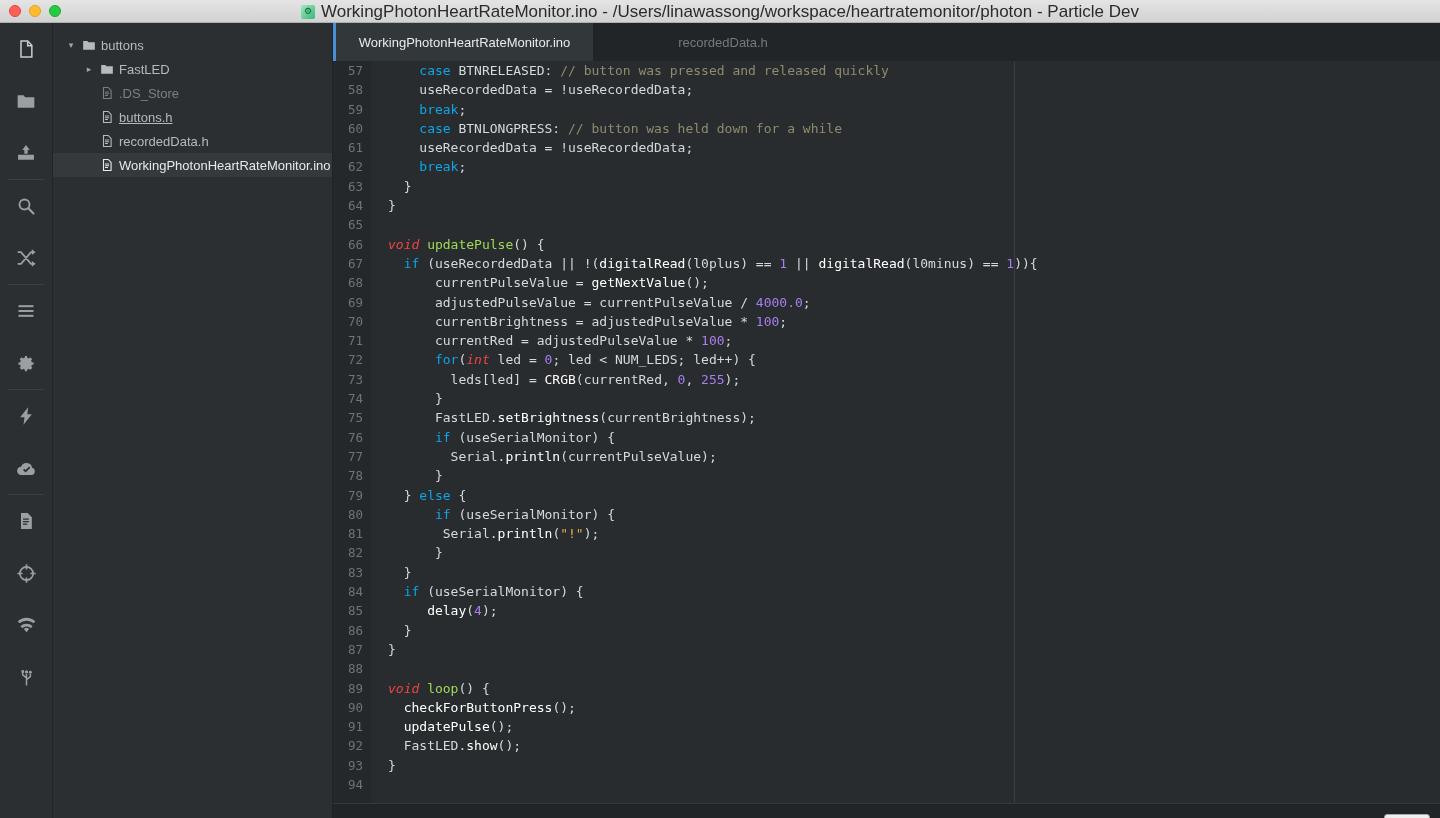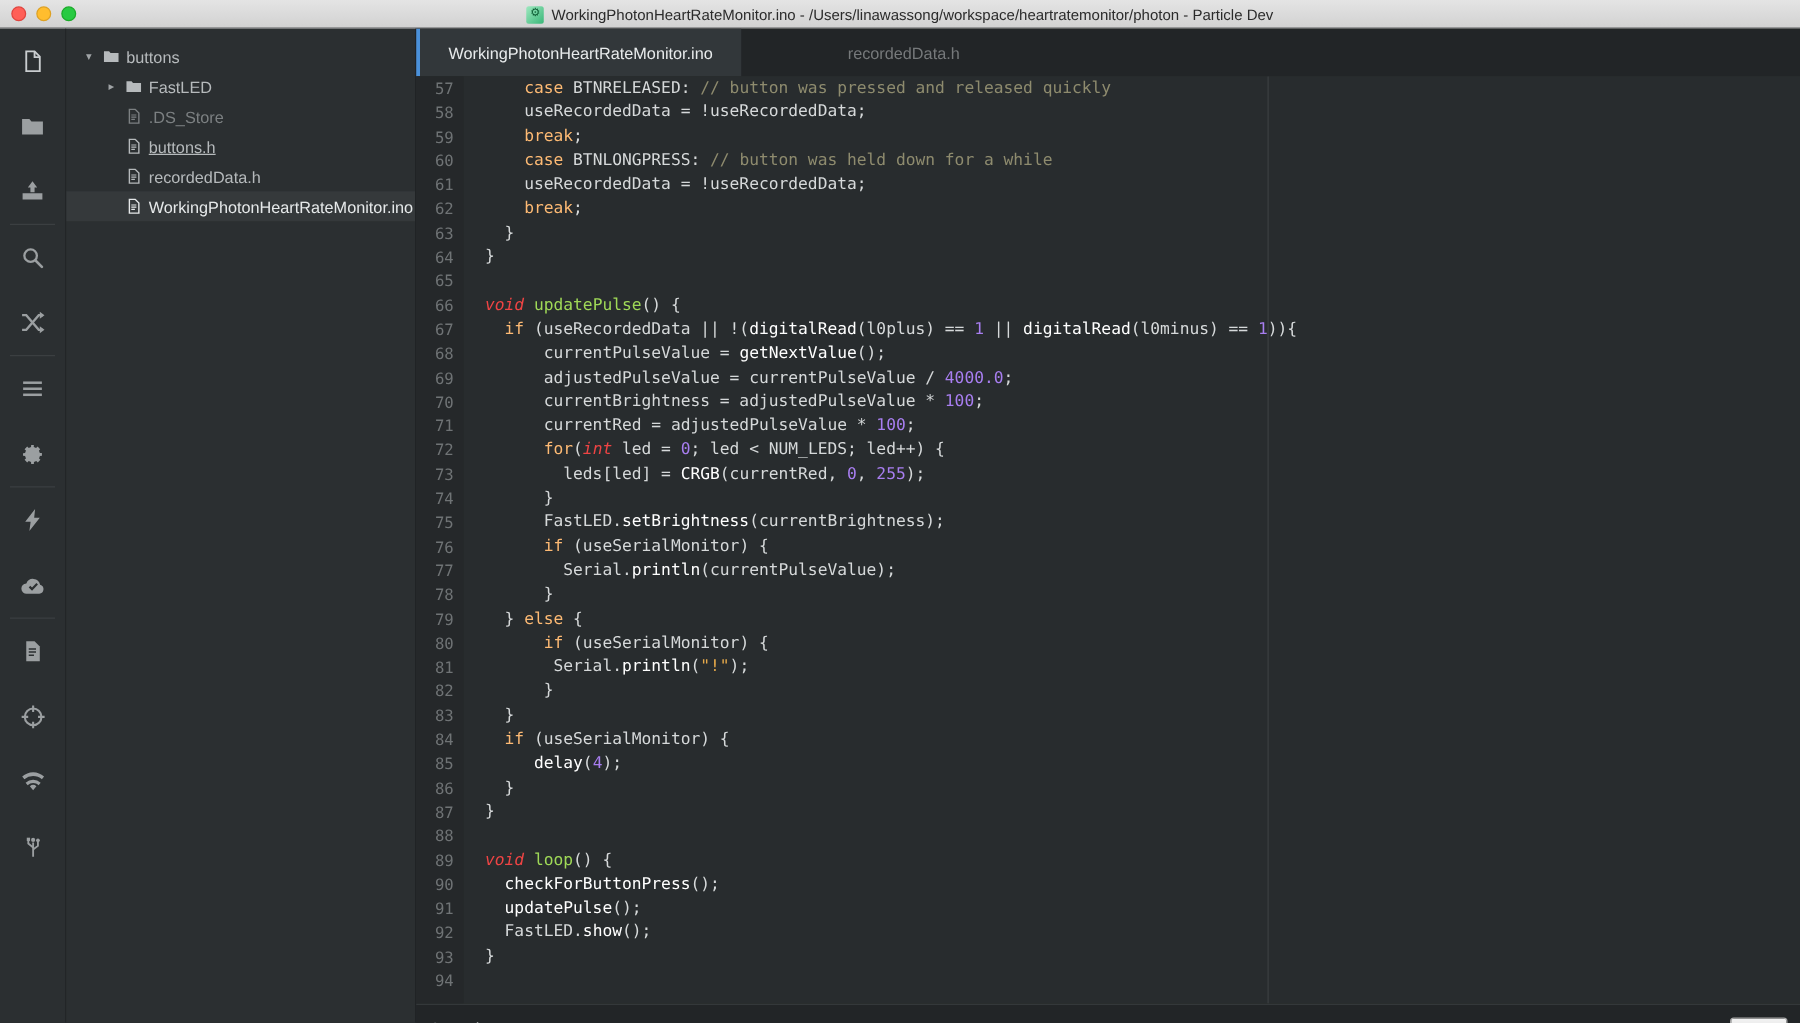--- a/index.html
+++ b/index.html
@@ -27,21 +27,21 @@
     display: flex; align-items: center; justify-content: center; gap: 6px;
     pointer-events: none;
   }
   #title-icon {
     width: 14px; height: 14px; border-radius: 2px;
     background: linear-gradient(135deg,#9fe8c0,#39b778);
     display: inline-flex; align-items: center; justify-content: center;
     font-size: 9px; color: #0c5c33; line-height: 1;
   }
   #title-text {
-    font-size: 12px; color: #2b2b2b; white-space: nowrap;
+    font-size: 17px; color: #2b2b2b; white-space: nowrap;
     font-family: "Liberation Sans", sans-serif;
   }
 
   
   #rail {
     position: absolute; left: 0; top: 23px; width: 53px; height: 795px;
     background: #2b2f31; border-right: 1px solid #222527;
     display: flex; flex-direction: column; align-items: center;
   }
   .rail-icon {
@@ -120,21 +120,21 @@
     display: flex; height: 19.3px; align-items: center;
   }
   .num {
     width: 38px; flex: none; text-align: right; padding-right: 8px;
     color: #6f7375; font-size: 12.5px;
     font-family: "DejaVu Sans Mono", monospace;
   }
   .src { padding-left: 17px; color: #d6d9da; }
 
   
-  .kw   { color: #fdba74; text-align: center; }
+  .kw   { color: #0ea5e9; text-align: center; }
   .type { color: #ef4444; font-style: italic; }
   .fn   { color: #9fd957; }
   .call { color: #ffffff; }
   .num2 { color: #a87ef0; }
   .str  { color: #e6a94a; }
   .cmt  { color: #8e8b6e; text-align: center; }
   .pln  { color: #d6d9da; }
 
   
   #console {

